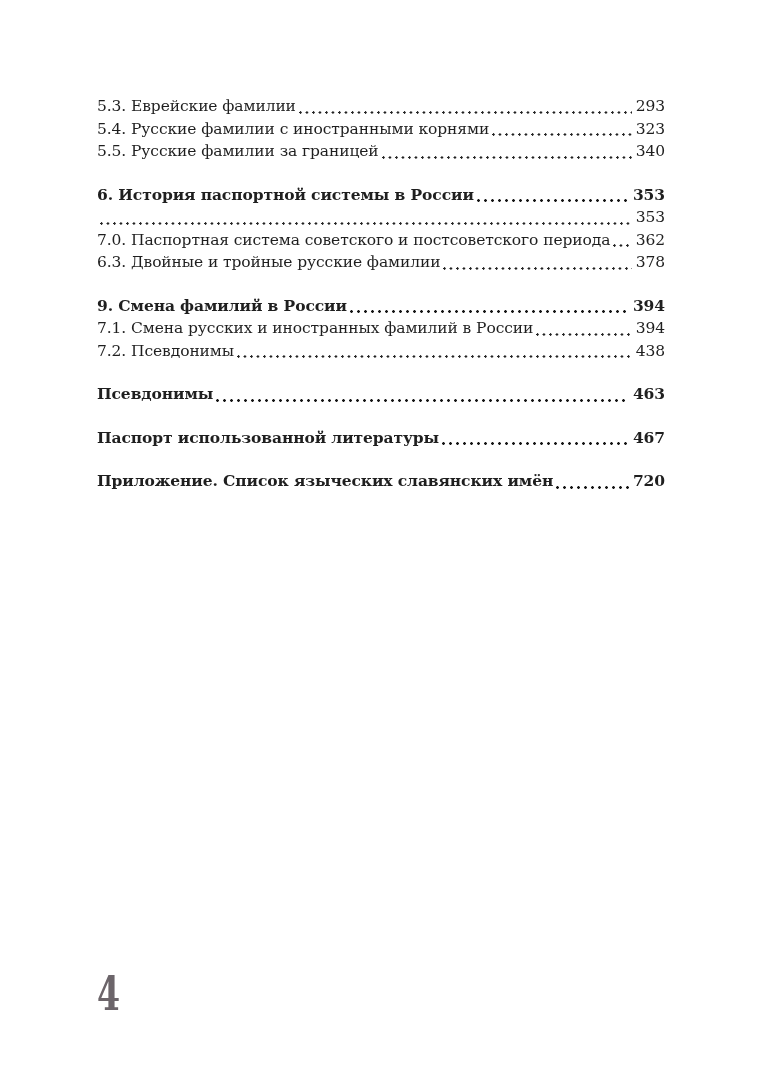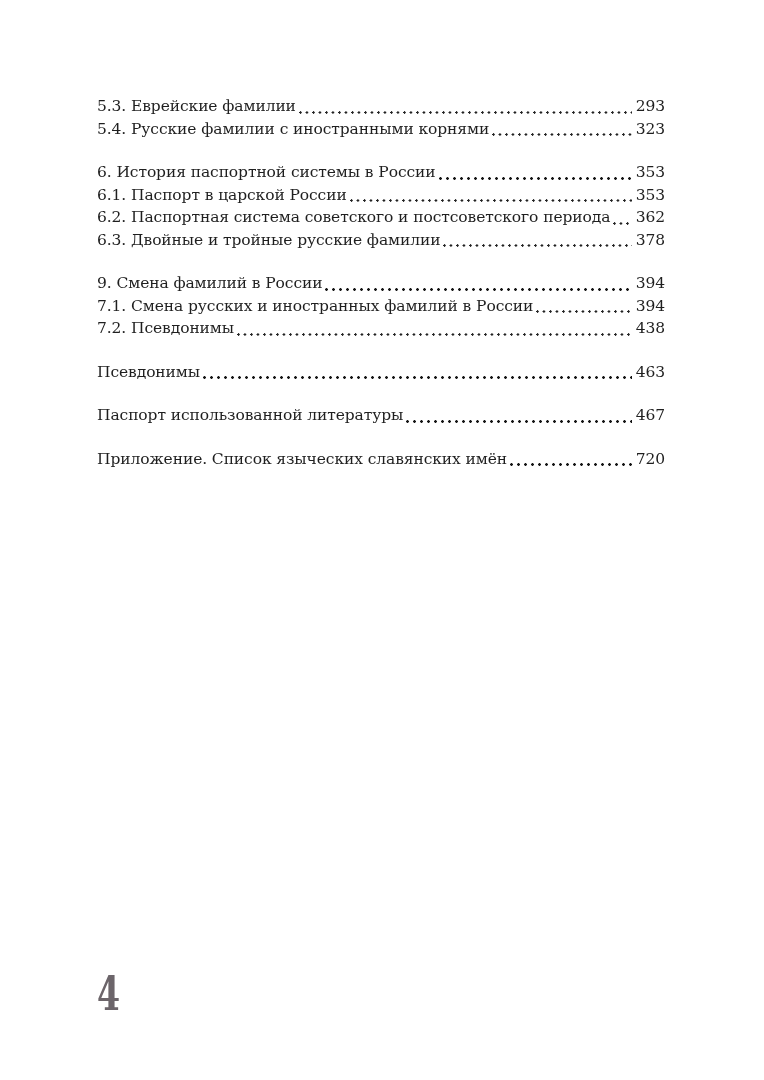--- a/index.html
+++ b/index.html
@@ -32,21 +32,21 @@
   .toc-row {
     display: flex;
     align-items: flex-end;
     font-size: 15.5px;
     line-height: 22.5px;
     letter-spacing: -0.1px;
     white-space: nowrap;
     overflow: hidden;
   }
   .toc-row.bold {
-    font-weight: normal;
+    font-weight: bold;
   }
   .toc-label {
     flex: 0 0 auto;
   }
   .toc-leader {
     flex: 1 1 auto;
     min-width: 6px;
     margin: 0 4px 0 3px;
     position: relative;
     align-self: stretch;
@@ -91,34 +91,38 @@
         <div class="toc-row">
     <span class="toc-label">5.3. Еврейские фамилии</span>
     <span class="toc-leader"></span>
     <span class="toc-page">293</span>
   </div>
         <div class="toc-row">
     <span class="toc-label">5.4. Русские фамилии с иностранными корнями</span>
     <span class="toc-leader"></span>
     <span class="toc-page">323</span>
   </div>
+        <div class="toc-row">
+    <span class="toc-label">5.5. Русские фамилии за границей</span>
+    <span class="toc-leader"></span>
+    <span class="toc-page">340</span>
+  </div>
       </div>
       <div class="toc-group">
         <div class="toc-row bold">
     <span class="toc-label">6. История паспортной системы в России</span>
     <span class="toc-leader"></span>
     <span class="toc-page">353</span>
   </div>
         <div class="toc-row">
-    <span class="toc-label">6.1. Паспорт в царской России</span>
     <span class="toc-leader"></span>
     <span class="toc-page">353</span>
   </div>
         <div class="toc-row">
-    <span class="toc-label">6.2. Паспортная система советского и постсоветского периода</span>
+    <span class="toc-label">7.0. Паспортная система советского и постсоветского периода</span>
     <span class="toc-leader"></span>
     <span class="toc-page">362</span>
   </div>
         <div class="toc-row">
     <span class="toc-label">6.3. Двойные и тройные русские фамилии</span>
     <span class="toc-leader"></span>
     <span class="toc-page">378</span>
   </div>
       </div>
       <div class="toc-group">

